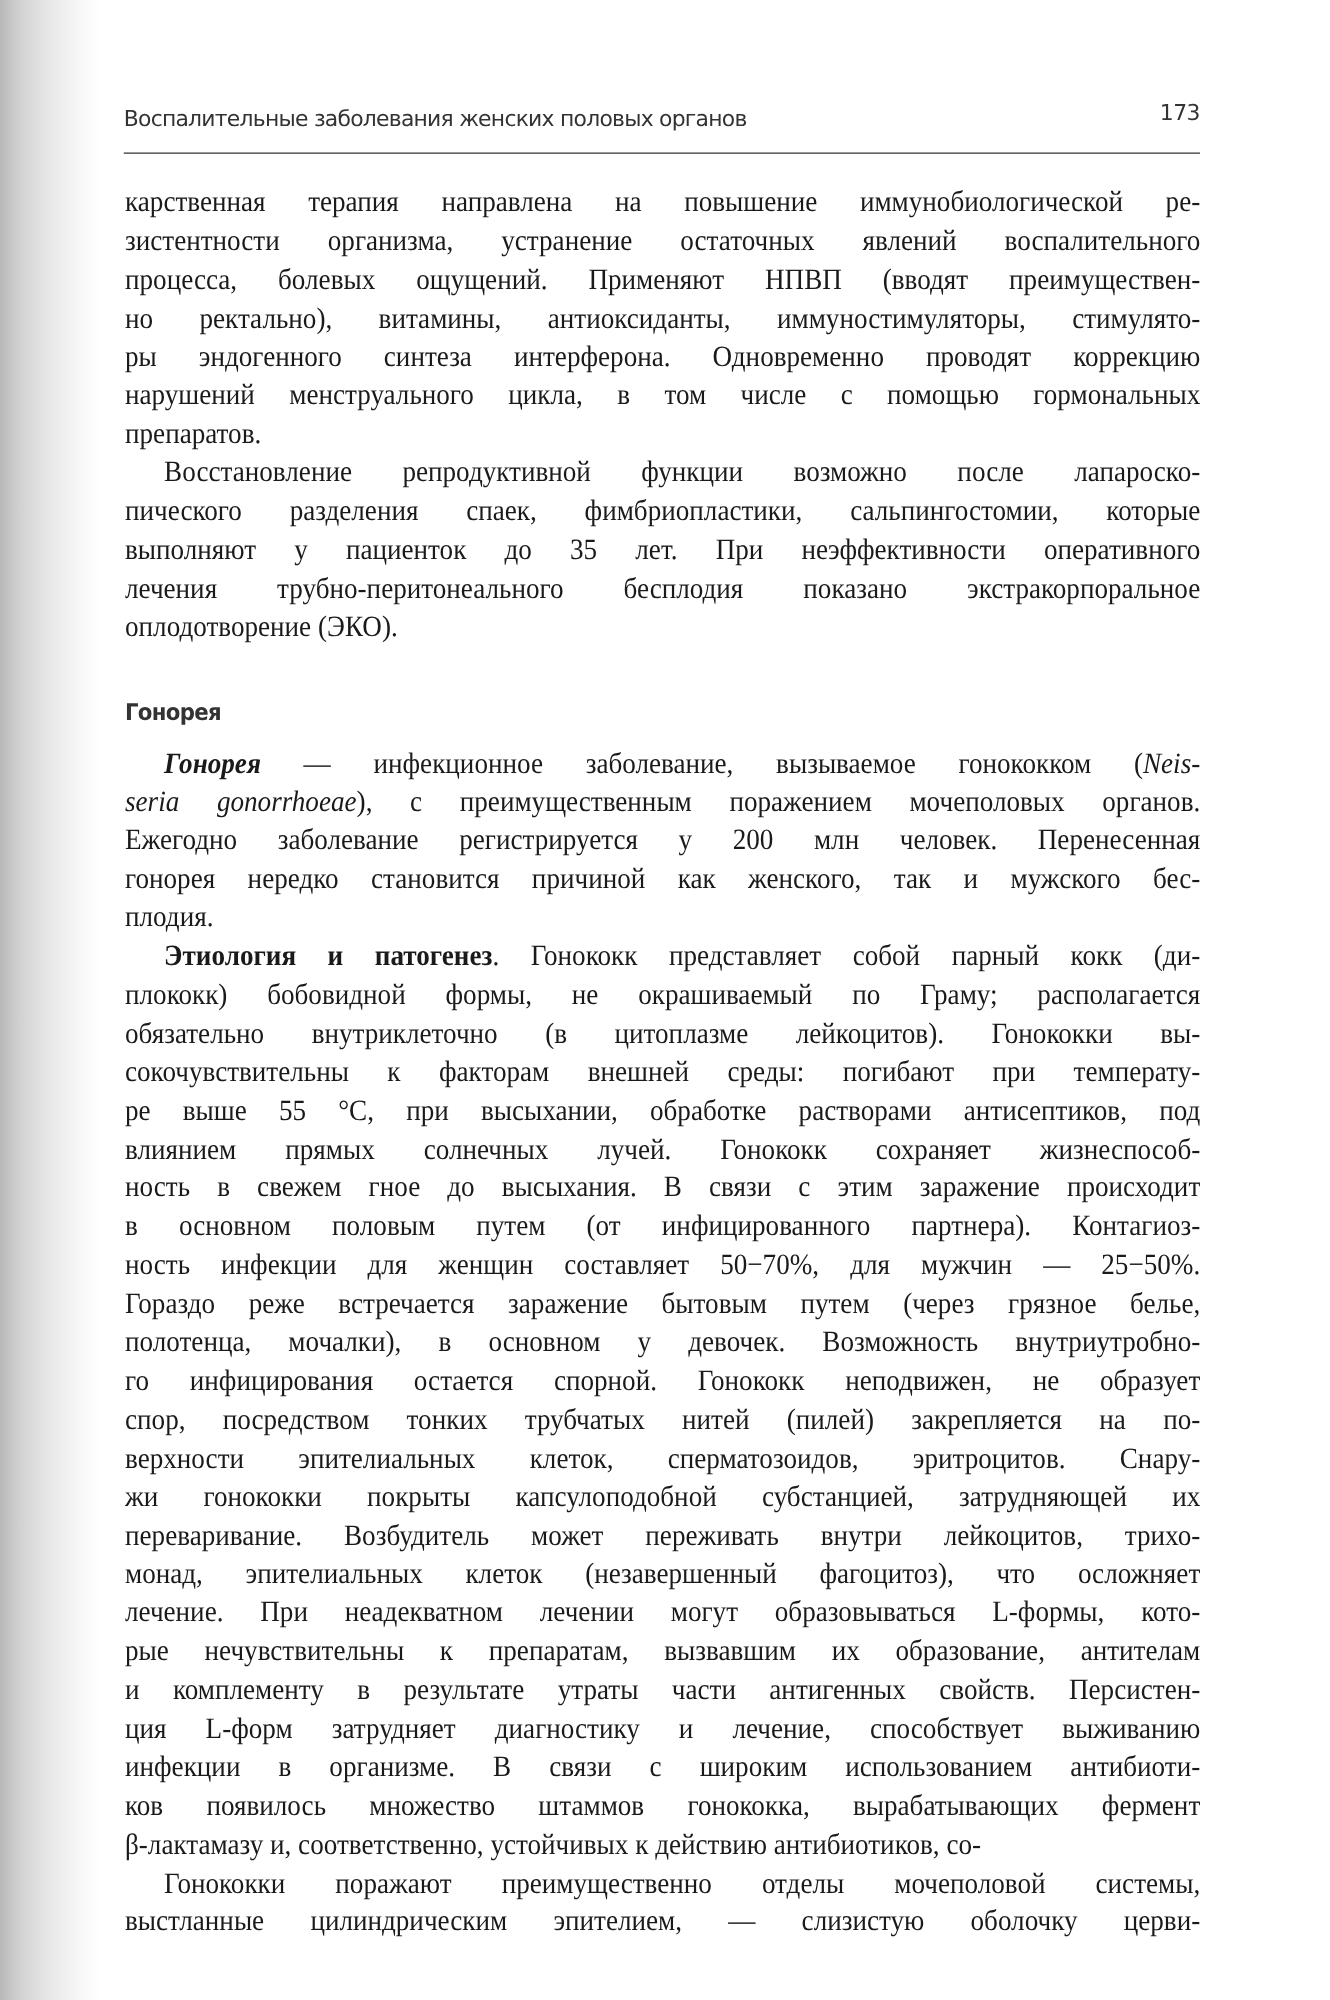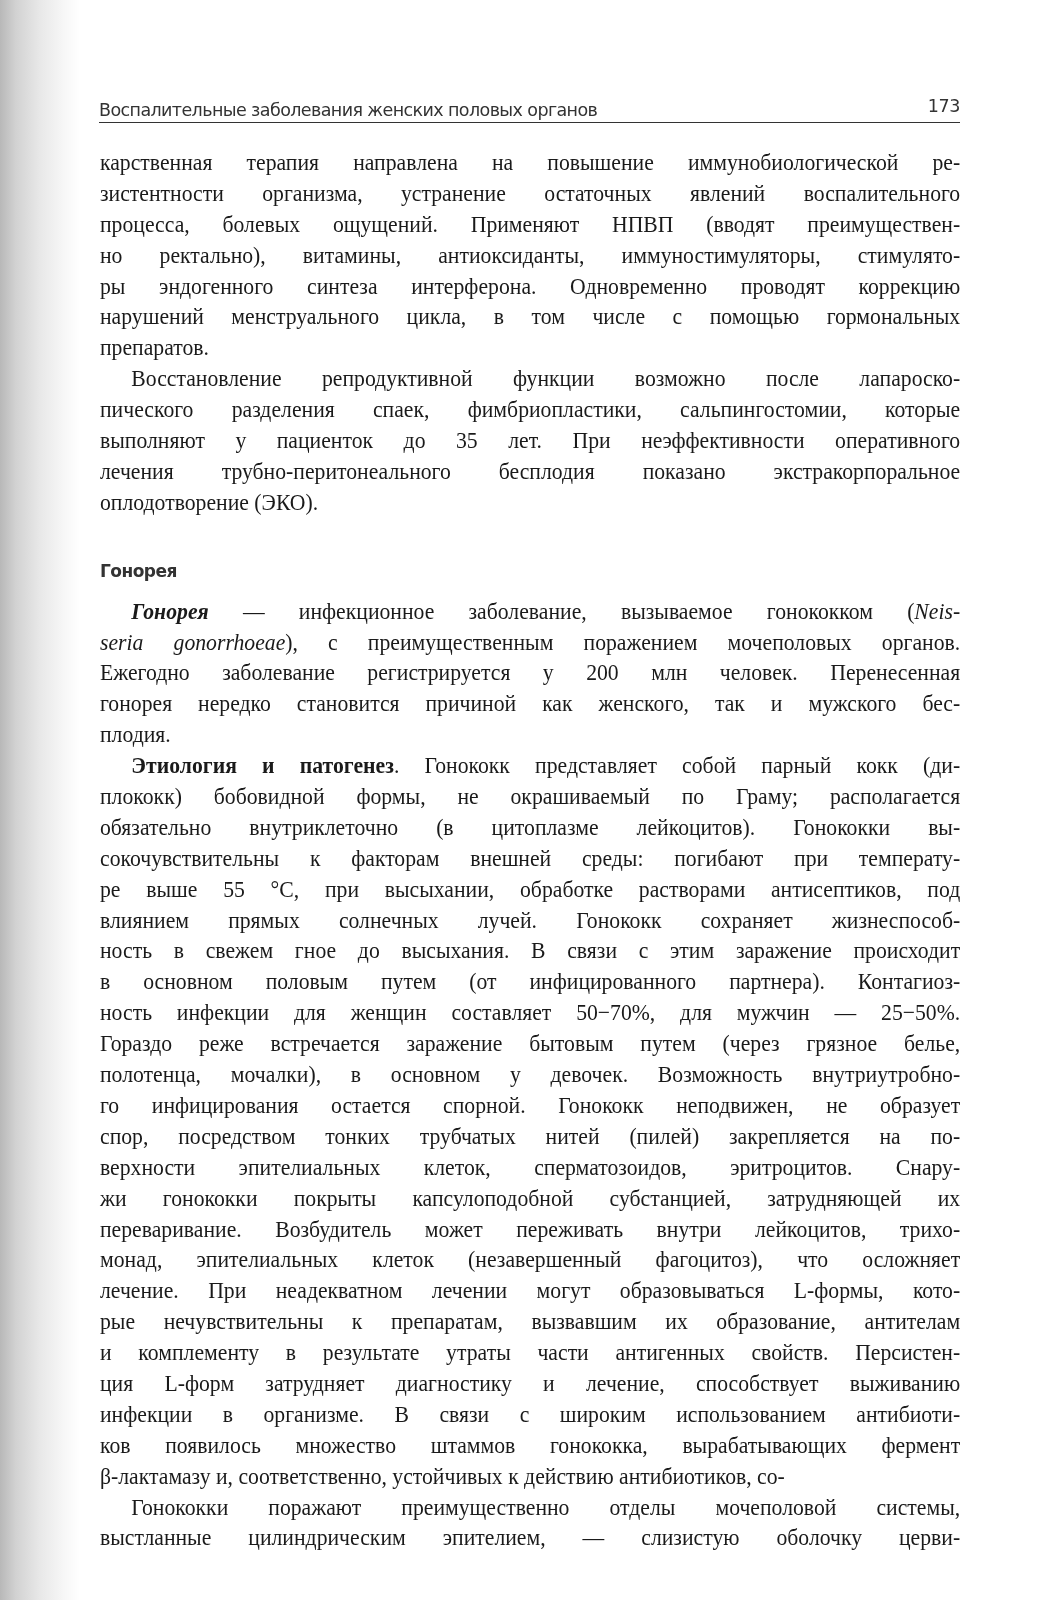--- a/index.html
+++ b/index.html
@@ -11,22 +11,22 @@
   .spine {
     position: absolute; left: 0; top: 0; width: 80px; height: 1600px;
     background: linear-gradient(to right, #b8b8b8 0%, #d2d2d2 20%, #e8e8e8 50%, #f7f7f7 80%, #ffffff 100%);
   }
   .header {
     position: absolute; left: 99px; top: 92px; width: 861px; height: 30px;
     border-bottom: 1px solid #333;
     font-family: "DejaVu Sans", sans-serif;
     font-size: 17.5px; color: #333; letter-spacing: -0.6px;
   }
-  .header .title { position: absolute; left: 0; bottom: 2px; }
-  .header .pnum { position: absolute; right: 0; bottom: 6px; letter-spacing: -0.4px; }
+  .header .title { position: absolute; left: 0; bottom: 16px; }
+  .header .pnum { position: absolute; right: 0; bottom: 21px; letter-spacing: -0.4px; }
   .content {
     position: absolute; left: 100px; top: 147px; width: 860px;
     font-family: "Liberation Serif", serif;
     font-size: 23.6px; line-height: 30.9px; color: #1a1a1a;
   }
   .line { display: block; text-align: justify; text-align-last: justify; white-space: nowrap; height: 30.9px; }
   .line.last { text-align-last: left; }
   .indent { text-indent: 34px; }
   .h2 {
     font-family: "DejaVu Sans", sans-serif; font-weight: bold;

